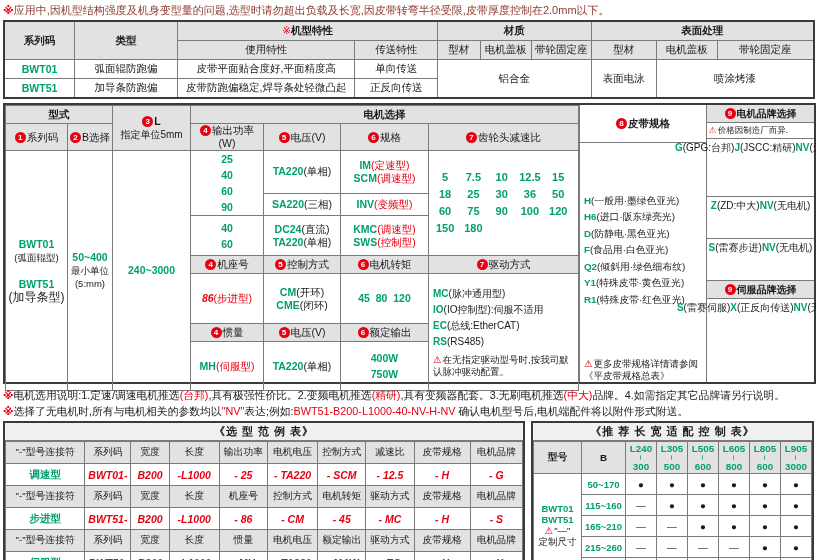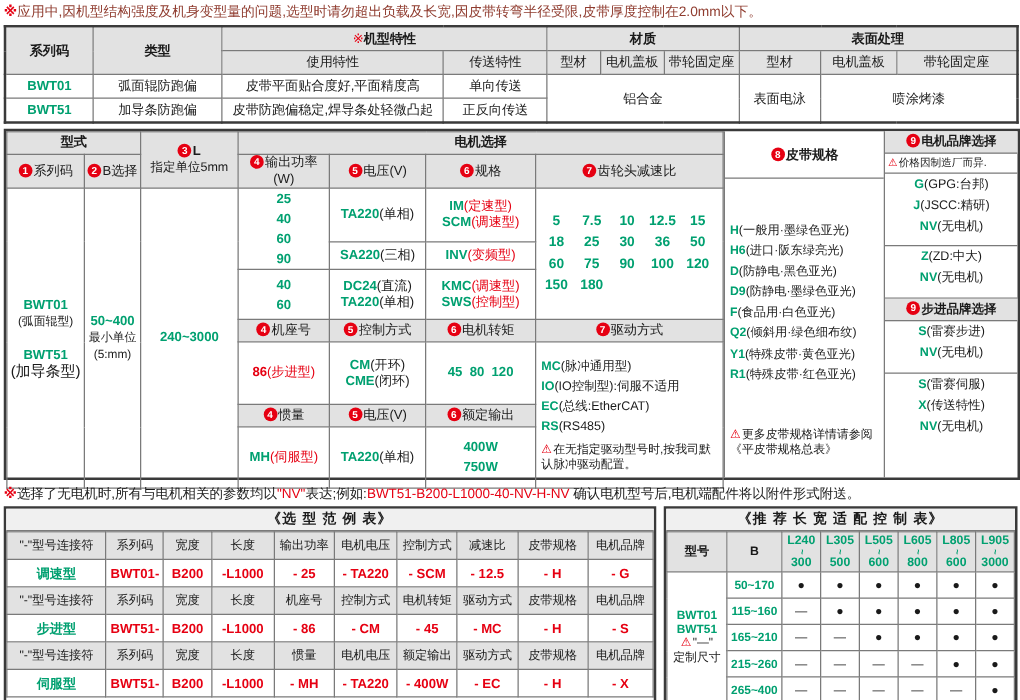--- a/index.html
+++ b/index.html
@@ -3,21 +3,21 @@
 <meta charset="utf-8">
 <style>
   html,body{margin:0;padding:0;background:#fff;}
   body{width:816px;height:560px;overflow:hidden;
        font-family:"Liberation Sans","DejaVu Sans",sans-serif;
        font-size:11px;color:#1a1a1a;}
   .page{width:816px;height:560px;position:relative;padding:2px 2px 0 3px;box-sizing:border-box;}
 
   
   .g{color:#00A070;font-weight:bold;}
-  .r{color:#E60012;font-weight:bold;}
+  .r{color:#E60012;font-weight:bold;font-style:italic;}
   .rn{color:#E60012;}
   .warn{color:#E60012;font-weight:bold;margin-right:1px;}
   .pre{white-space:pre-line;}
   .presp{white-space:pre-wrap;}
 
   
   .bdg{display:inline-block;width:11px;height:11px;line-height:11px;border-radius:50%;
        background:#E60012;color:#fff;font-size:8px;font-weight:bold;text-align:center;
        margin-right:1px;vertical-align:1px;}
 
@@ -41,26 +41,26 @@
   .rgrid{display:flex;flex-wrap:wrap;padding:2px 2px;}
   .rgrid span{width:19.5%;text-align:center;color:#00A070;font-weight:bold;font-size:11px;line-height:17px;}
   .drivecell{text-align:left;vertical-align:middle;padding:2px 4px;}
   .drivecell .dl{line-height:16px;font-size:10px;}
   .dnote{font-size:9.5px;line-height:12px;margin-top:4px;color:#1a1a1a;}
 
   .midcol{width:129px;border-left:1px solid #7a7a7a;display:flex;flex-direction:column;}
   .midhead{height:37px;border-bottom:1px solid #7a7a7a;display:flex;align-items:center;justify-content:center;font-size:10.5px;}
   .beltlist{flex:1;display:flex;flex-direction:column;justify-content:center;padding-left:4px;}
   .beltlist div{line-height:16.5px;font-size:9.8px;text-align:left;white-space:nowrap;}
-  .beltnote{font-size:9.5px;line-height:12px;padding:0 3px 16px 4px;text-align:left;}
+  .beltnote{font-size:9.5px;line-height:12px;padding:0 3px 0 4px;text-align:left;}
 
   .brandcol{width:107px;border-left:1px solid #7a7a7a;display:flex;flex-direction:column;}
   .bhead{height:17px;line-height:17px;text-align:center;font-size:10px;border-bottom:1px solid #7a7a7a;}
   .bnote{height:15px;line-height:15px;font-size:8.5px;text-align:left;padding-left:2px;border-bottom:1px solid #7a7a7a;white-space:nowrap;}
-  .bgroup{display:flex;flex-direction:column;justify-content:flex-start;border-bottom:1px solid #7a7a7a;}
+  .bgroup{display:flex;flex-direction:row;justify-content:center;border-bottom:1px solid #7a7a7a;}
   .bgroup div{line-height:17px;font-size:10px;text-align:center;white-space:nowrap;}
   .bgroup.last{border-bottom:none;flex:1;}
 
   
   .notes{margin-top:3px;font-size:10.8px;}
   .notes div{line-height:16px;white-space:nowrap;}
   .notes .mk{color:#E60012;font-weight:bold;}
 
   
   .bottom{display:flex;margin-top:2px;}
@@ -259,55 +259,55 @@
 
     <div class="midcol">
       <div class="midhead">
           <span class="bdg">8</span>
           <b>皮带规格</b>
         </div>
       <div class="beltlist">
         <div><span class="g">H</span><span>(一般用·墨绿色亚光)</span></div>
         <div><span class="g">H6</span><span>(进口·阪东绿亮光)</span></div>
         <div><span class="g">D</span><span>(防静电·黑色亚光)</span></div>
-        <div><span class="g">D9</span><span>(防静电·墨绿色亚光)</span></div>
         <div><span class="g">F</span><span>(食品用·白色亚光)</span></div>
         <div><span class="g">Q2</span><span>(倾斜用·绿色细布纹)</span></div>
         <div><span class="g">Y1</span><span>(特殊皮带·黄色亚光)</span></div>
         <div><span class="g">R1</span><span>(特殊皮带·红色亚光)</span></div>
       </div>
       <div class="beltnote"><span class="warn">⚠</span><span>更多皮带规格详情请参阅《平皮带规格总表》</span></div>
     </div>
 
     <div class="brandcol">
       <div class="bhead gh"><span class="bdg">9</span><b>电机品牌选择</b></div>
       <div class="bnote"><span class="warn">⚠</span><span>价格因制造厂而异.</span></div>
       <div class="bgroup" style="height:57px">
         <div><span class="g">G</span><span>(GPG:台邦)</span></div>
         <div><span class="g">J</span><span>(JSCC:精研)</span></div>
         <div><span class="g">NV</span><span>(无电机)</span></div>
       </div>
       <div class="bgroup" style="height:41px">
         <div><span class="g">Z</span><span>(ZD:中大)</span></div>
         <div><span class="g">NV</span><span>(无电机)</span></div>
       </div>
-      <div class="bhead gh"><span class="bdg">9</span><b>步进品牌选择</b></div>
       <div class="bgroup" style="height:41px">
         <div><span class="g">S</span><span>(雷赛步进)</span></div>
         <div><span class="g">NV</span><span>(无电机)</span></div>
       </div>
+      <div class="bhead gh"><span class="bdg">9</span><b>伺服品牌选择</b></div>
       <div class="bgroup last">
         <div><span class="g">S</span><span>(雷赛伺服)</span></div>
-        <div><span class="g">X</span><span>(传送特性)</span></div>
+        <div><span class="g">X</span><span>(正反向传送)</span></div>
         <div><span class="g">NV</span><span>(无电机)</span></div>
       </div>
     </div>
   </div>
 
   <div class="notes">
+    <div><span class="mk">※</span><span>电机选用说明:1.定速/调速电机推选</span><span class="rn">(台邦)</span><span>,具有极强性价比。2.变频电机推选</span><span class="rn">(精研)</span><span>,具有变频器配套。3.无刷电机推选</span><span class="rn">(中大)</span><span>品牌。4.如需指定其它品牌请另行说明。</span></div>
     <div><span class="mk">※</span><span>选择了无电机时,所有与电机相关的参数均以</span><span class="rn">"NV"</span><span>表达;例如:</span><span class="rn">BWT51-B200-L1000-40-NV-H-NV</span><span> 确认电机型号后,电机端配件将以附件形式附送。</span></div>
   </div>
 
   <div class="bottom">
 
     <div class="selbox">
       <div class="boxtitle">《选 型 范 例 表》</div>
       <table class="t3">
         <colgroup>
             <col style="width:79px">

